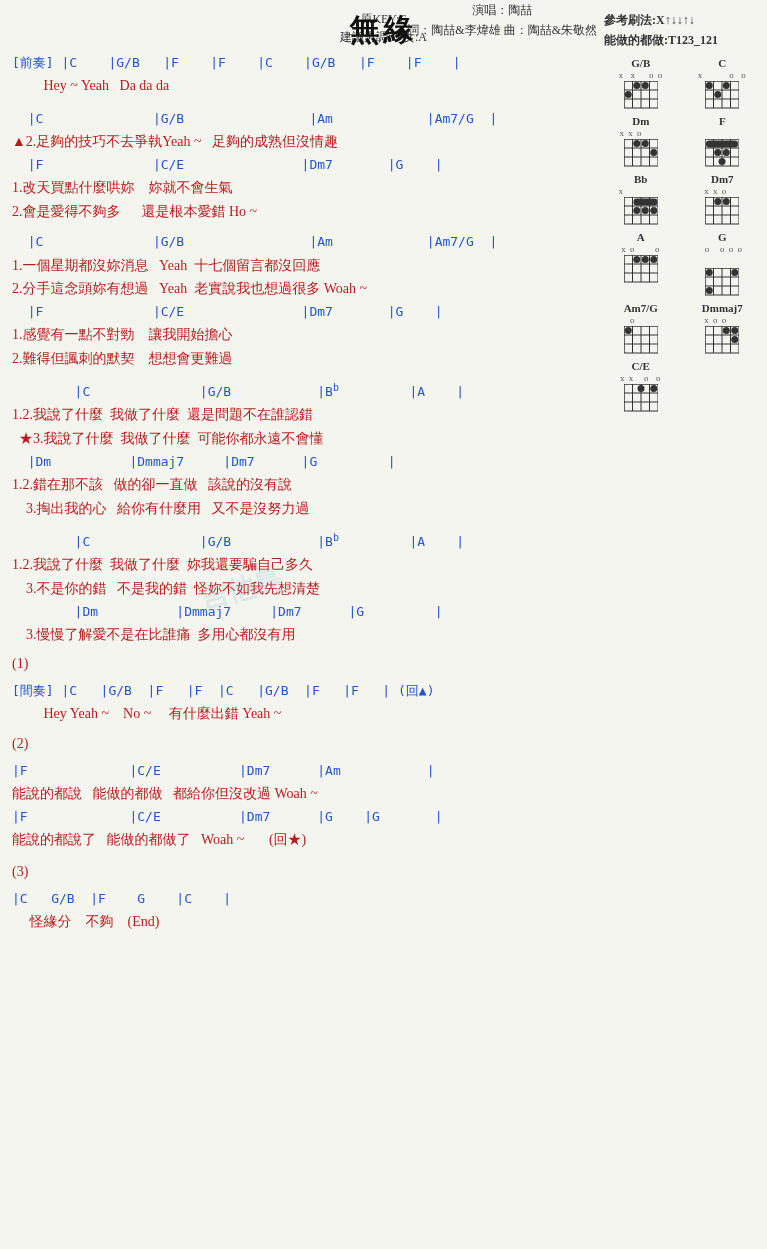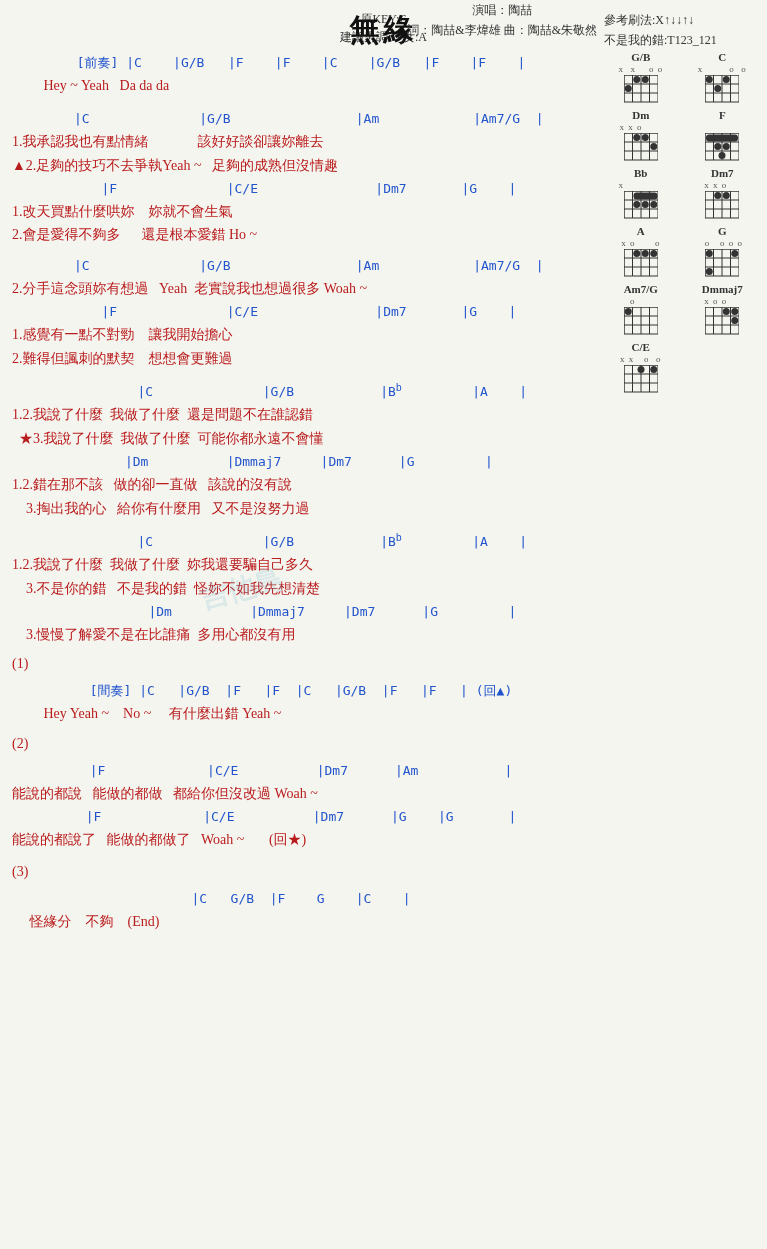--- a/index.html
+++ b/index.html
@@ -47,20 +47,22 @@
     .right-panel {
       position: absolute;
       right: 8px;
       top: 10px;
       width: 155px;
     }
     .strum-info {
       font-size: 12px;
       color: #333;
       line-height: 1.7;
+      margin-bottom: 6px;
+      font-weight: bold;
     }
     .chord-grid {
       display: grid;
       grid-template-columns: 1fr 1fr;
       gap: 6px 8px;
     }
     .chord-diagram {
       display: flex;
       flex-direction: column;
       align-items: center;
@@ -87,21 +89,21 @@
       line-height: 1.7;
       white-space: pre;
       font-family: 'SimSun', '宋体', monospace;
     }
     .lyric-line {
       color: #b91c1c;
       font-size: 14px;
       line-height: 1.7;
       white-space: pre;
     }
-    .blue { color: #2255cc; text-align: center; }
+    .blue { color: #2255cc; }
     .watermark {
       position: absolute;
       top: 570px;
       left: 200px;
       font-size: 28px;
       color: rgba(100,180,200,0.18);
       transform: rotate(-15deg);
       pointer-events: none;
       font-weight: bold;
       white-space: nowrap;
@@ -123,21 +125,21 @@
   </div>
 
   <div class="performer-info">
     <div>演唱：陶喆</div>
     <div>詞：陶喆&amp;李煒雄  曲：陶喆&amp;朱敬然</div>
   </div>
 
   <div class="right-panel">
     <div class="strum-info">
       <div>參考刷法:X↑↓↓↑↓</div>
-      <div>不是我的錯:T123_121</div>
+      <div>能做的都做:T123_121</div>
     </div>
 
     <div class="chord-grid">
 
       <div class="chord-diagram">
         <div class="chord-name">G/B</div>
         <div style="font-size:9px; color:#555; letter-spacing:1px; margin-bottom:1px;">x &nbsp;x &nbsp;&nbsp;&nbsp;o o</div>
         <svg width="34" height="28">
           <line x1="0" y1="0" x2="34" y2="0" stroke="#333" stroke-width="1.5"></line>
           <line x1="0" y1="9" x2="34" y2="9" stroke="#333" stroke-width="1"></line>
@@ -265,21 +267,21 @@
           <line x1="25.5" y1="0" x2="25.5" y2="27" stroke="#333" stroke-width="1"></line>
           <line x1="34" y1="0" x2="34" y2="27" stroke="#333" stroke-width="1"></line>
           <circle cx="12.75" cy="4.5" r="3.5" fill="#333"></circle>
           <circle cx="21.25" cy="4.5" r="3.5" fill="#333"></circle>
           <circle cx="29.75" cy="4.5" r="3.5" fill="#333"></circle>
         </svg>
       </div>
 
       <div class="chord-diagram">
         <div class="chord-name">G</div>
-        <div style="font-size:9px; color:#555; letter-spacing:1px; margin-bottom:1px;">&nbsp;o &nbsp;&nbsp;o o o</div>
+        <div style="font-size:9px; color:#555; letter-spacing:1px; margin-bottom:14px;">&nbsp;o &nbsp;&nbsp;o o o</div>
         <svg width="34" height="28">
           <line x1="0" y1="0" x2="34" y2="0" stroke="#333" stroke-width="1.5"></line>
           <line x1="0" y1="9" x2="34" y2="9" stroke="#333" stroke-width="1"></line>
           <line x1="0" y1="18" x2="34" y2="18" stroke="#333" stroke-width="1"></line>
           <line x1="0" y1="27" x2="34" y2="27" stroke="#333" stroke-width="1"></line>
           <line x1="0" y1="0" x2="0" y2="27" stroke="#333" stroke-width="1.5"></line>
           <line x1="8.5" y1="0" x2="8.5" y2="27" stroke="#333" stroke-width="1"></line>
           <line x1="17" y1="0" x2="17" y2="27" stroke="#333" stroke-width="1"></line>
           <line x1="25.5" y1="0" x2="25.5" y2="27" stroke="#333" stroke-width="1"></line>
           <line x1="34" y1="0" x2="34" y2="27" stroke="#333" stroke-width="1"></line>
@@ -350,31 +352,31 @@
 
     <div class="section">
       <div class="chord-line blue">[前奏] |C    |G/B   |F    |F    |C    |G/B   |F    |F    |</div>
       <div class="lyric-line">         Hey ~ Yeah   Da da da</div>
     </div>
 
     <div style="height:6px;"></div>
 
     <div class="section">
       <div class="chord-line blue">  |C              |G/B                |Am            |Am7/G  |</div>
-      <div class="lyric-line">1.我承認我也有點情緒              該好好談卻讓妳離去</div>
       <div class="lyric-line">▲2.足夠的技巧不去爭執Yeah ~   足夠的成熟但沒情趣</div>
       <div class="chord-line blue">  |F              |C/E               |Dm7       |G    |</div>
       <div class="lyric-line">1.改天買點什麼哄妳    妳就不會生氣</div>
       <div class="lyric-line">2.會是愛得不夠多      還是根本愛錯 Ho ~</div>
     </div>
 
     <div style="height:4px;"></div>
 
     <div class="section">
       <div class="chord-line blue">  |C              |G/B                |Am            |Am7/G  |</div>
+      <div class="lyric-line">1.一個星期都沒妳消息   Yeah  十七個留言都沒回應</div>
       <div class="lyric-line">2.分手這念頭妳有想過   Yeah  老實說我也想過很多 Woah ~</div>
       <div class="chord-line blue">  |F              |C/E               |Dm7       |G    |</div>
       <div class="lyric-line">1.感覺有一點不對勁    讓我開始擔心</div>
       <div class="lyric-line">2.難得但諷刺的默契    想想會更難過</div>
     </div>
 
     <div style="height:4px;"></div>
 
     <div class="section">
       <div class="chord-line blue">        |C              |G/B           |B<sup style="font-size:10px;">b</sup>         |A    |</div>

